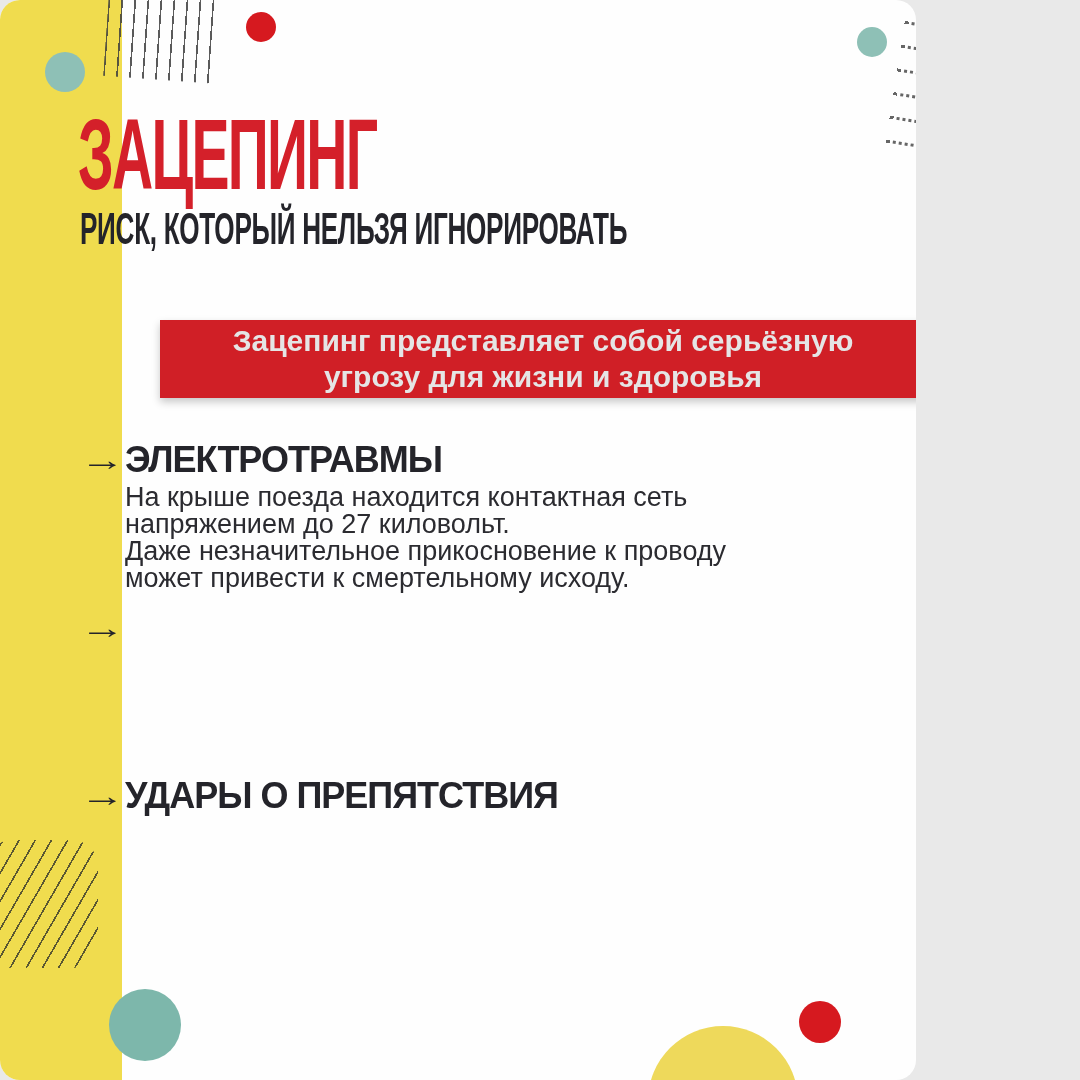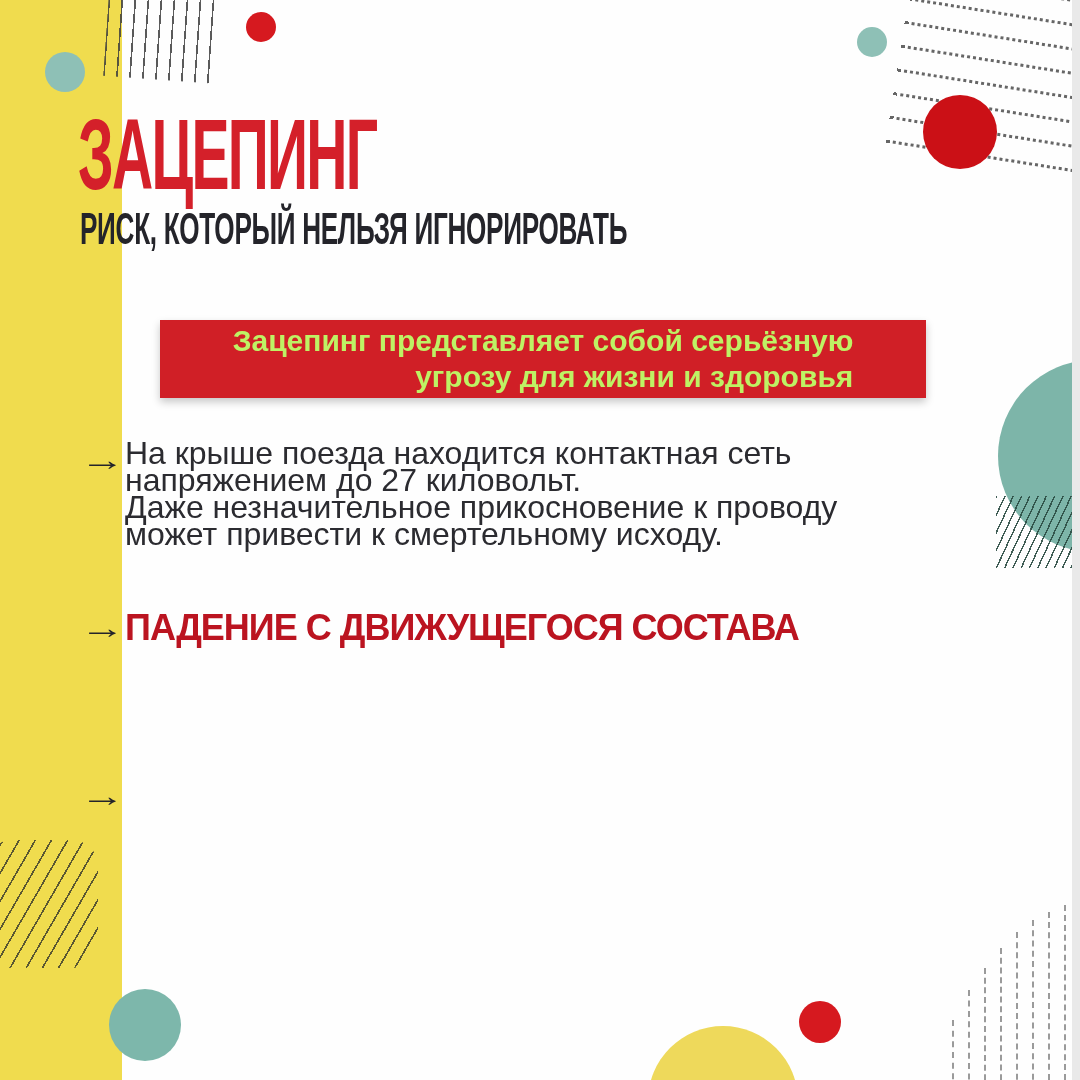--- a/index.html
+++ b/index.html
@@ -1,18 +1,18 @@
 <!DOCTYPE html>
 <html lang="ru"><head>
 <meta charset="utf-8">
 <style>
   html,body{margin:0;padding:0;background:#e9e9e9;}
   .canvas{
-    position:relative;width:1072px;height:1080px;overflow:hidden;
-    background:#fefefe;font-family:"Liberation Sans",sans-serif;
+    position:relative;width:916px;height:1080px;overflow:hidden;
+    background:#fefefe;font-family:"Liberation Sans",sans-serif;border-radius:20px;
   }
   
   .yellow-stripe{position:absolute;left:0;top:0;width:122px;height:1080px;background:#f0dc4e;}
   .circle{position:absolute;border-radius:50%;}
   .top-left-teal{left:45px;top:52px;width:40px;height:40px;background:#8ec0b6;}
   .top-red-dot{left:246px;top:12px;width:30px;height:30px;background:#d6191f;}
   .top-right-teal{left:857px;top:27px;width:30px;height:30px;background:#8ec0b6;}
   .top-right-red{left:923px;top:95px;width:74px;height:74px;background:#cb1016;}
   .right-teal{left:998px;top:360px;width:192px;height:192px;background:#7db5a9;}
   .bottom-left-teal{left:109px;top:989px;width:72px;height:72px;background:#7db7ab;}
@@ -54,38 +54,38 @@
     white-space:nowrap;
   }
   .subtitle{
     position:absolute;left:80px;top:206px;
     font-size:45px;line-height:1;font-weight:700;color:#24242a;
     letter-spacing:-.5px;transform:scaleX(.58);transform-origin:left top;
     white-space:nowrap;
   }
   .banner{
     position:absolute;left:160px;top:320px;width:766px;height:78px;
-    background:#d01f26;color:#bef264;
-    display:flex;align-items:center;justify-content:center;text-align:right;
+    background:#d01f26;color:#e5e5e5;
+    display:flex;align-items:center;justify-content:center;text-align:center;
     font-size:30px;line-height:36px;font-weight:700;white-space:pre-line;
     box-shadow:0 4px 8px rgba(0,0,0,.22);
   }
   .section{position:absolute;left:80px;width:930px;display:flex;}
   .section.s1{top:440px;} .section.s2{top:608px;} .section.s3{top:776px;}
   .bullet{
     flex:0 0 45px;font-size:30px;line-height:40px;color:#24242a;font-weight:400;
     transform:scaleX(1.5);transform-origin:left center;
   }
   .sec-text{flex:1;}
   .sec-heading{
     font-size:36px;line-height:40px;font-weight:700;letter-spacing:-1px;
     color:#24242a;margin:0 0 4px 0;white-space:nowrap;
   }
   .sec-body{
-    font-size:32px;line-height:27px;color:#2b2b30;white-space:pre-line;
+    font-size:27px;line-height:27px;color:#2b2b30;white-space:pre-line;
   }
 </style>
 </head>
 <body>
 
 <div class="canvas">
 
   <div class="yellow-stripe"></div>
   <div class="top-hatch"></div>
   <div class="circle top-red-dot"></div>
@@ -127,33 +127,34 @@
   <div class="subtitle">РИСК, КОТОРЫЙ НЕЛЬЗЯ ИГНОРИРОВАТЬ</div>
 
   <div class="banner">
     <span>Зацепинг представляет собой серьёзную
 угрозу для жизни и здоровья</span>
   </div>
 
   <div class="section s1">
     <span class="bullet">→</span>
     <div class="sec-text">
+      <div class="sec-heading" style="color: rgb(36, 36, 42);">ЭЛЕКТРОТРАВМЫ</div>
       <div class="sec-body">На крыше поезда находится контактная сеть
 напряжением до 27 киловольт.
 Даже незначительное прикосновение к проводу
 может привести к смертельному исходу.</div>
     </div>
   </div>
 
   <div class="section s2">
     <span class="bullet">→</span>
     <div class="sec-text">
-      <div class="sec-heading" style="color: rgb(187, 20, 32);">ПАДЕНИЕ С ДВИЖУЩЕГОСЯ СОСТАВА</div>
     </div>
   </div>
 
   <div class="section s3">
     <span class="bullet">→</span>
     <div class="sec-text">
+      <div class="sec-heading" style="color: rgb(36, 36, 42);">УДАРЫ О ПРЕПЯТСТВИЯ</div>
     </div>
   </div>
 
 </div>
 
 </body></html>

